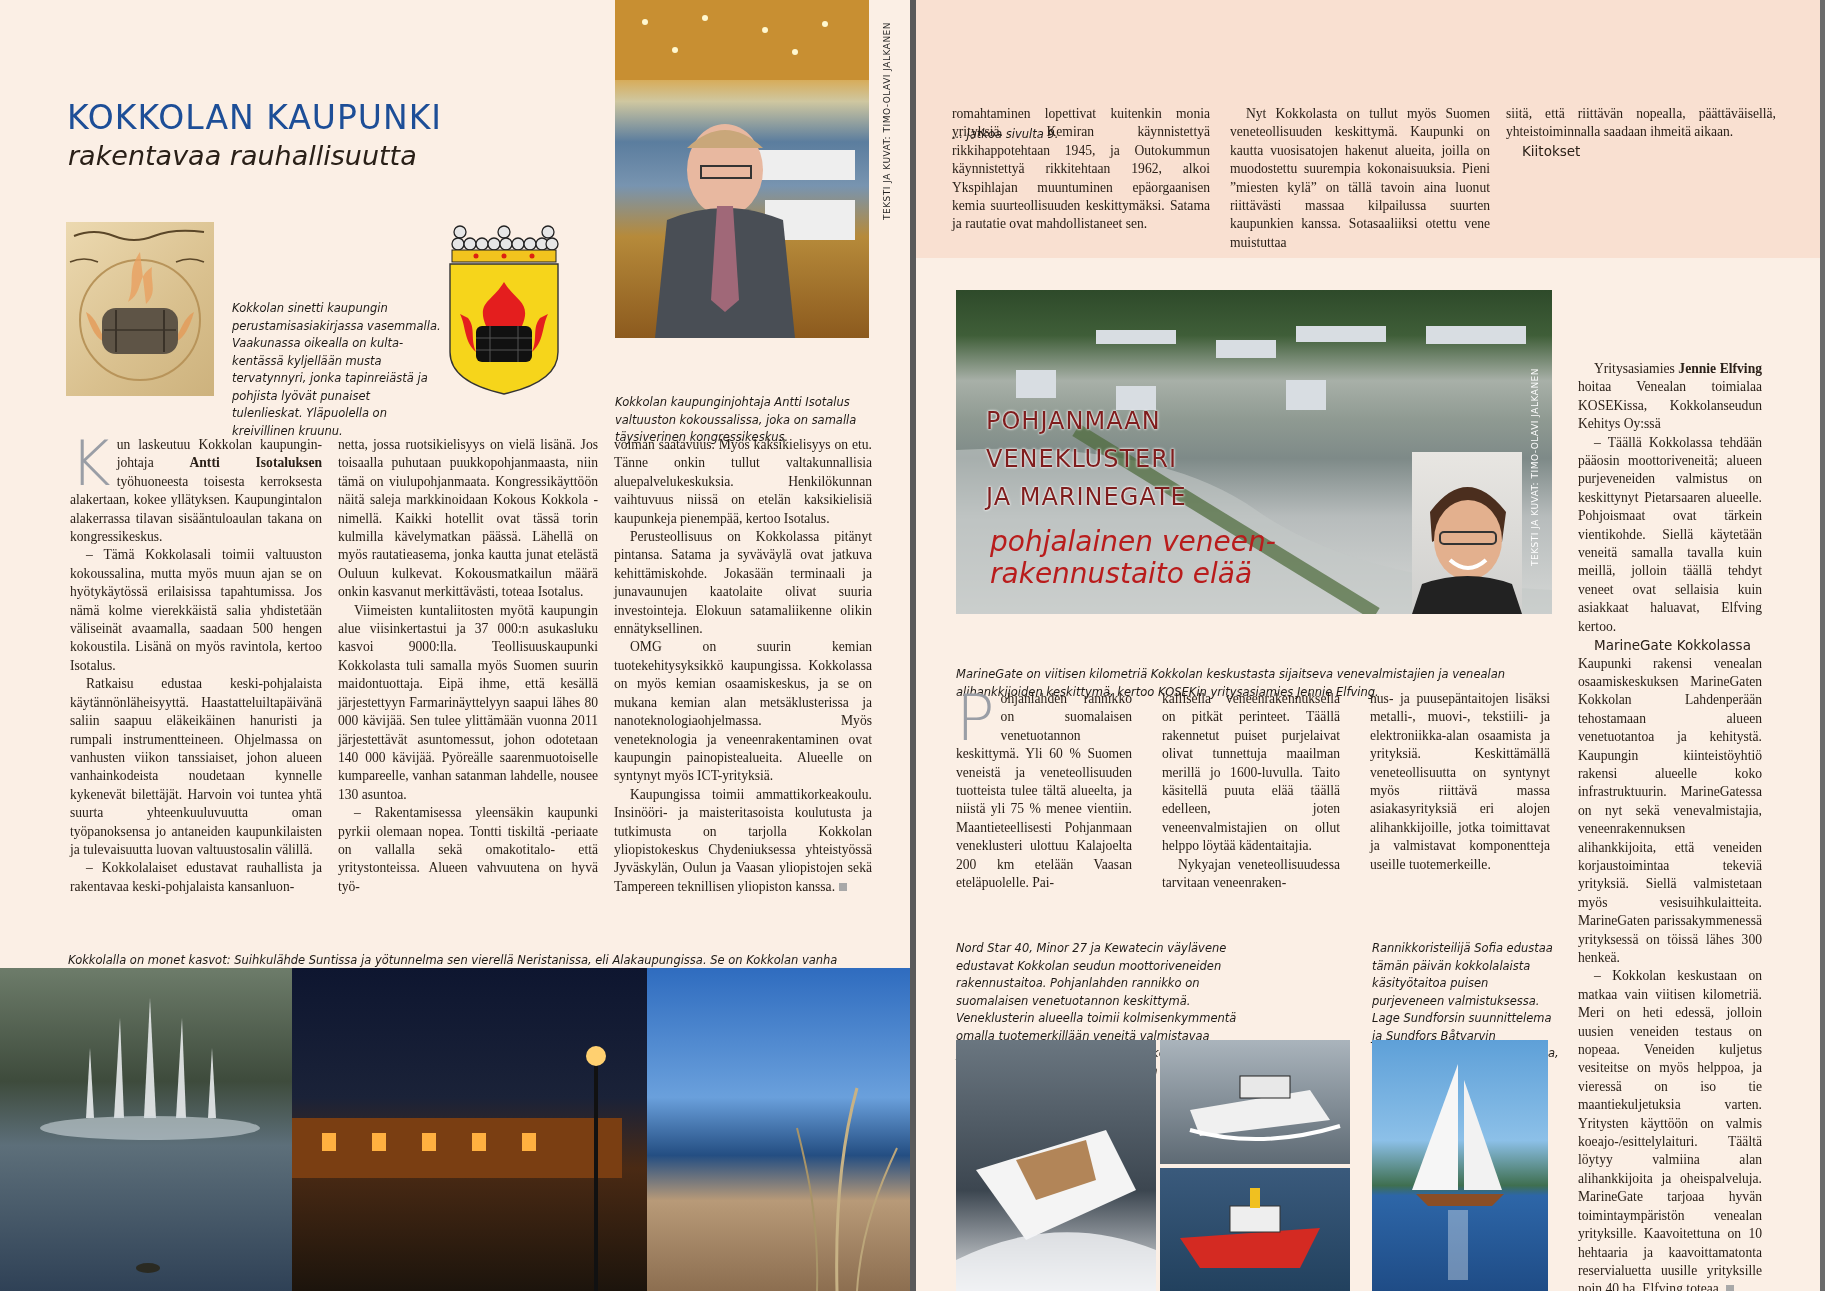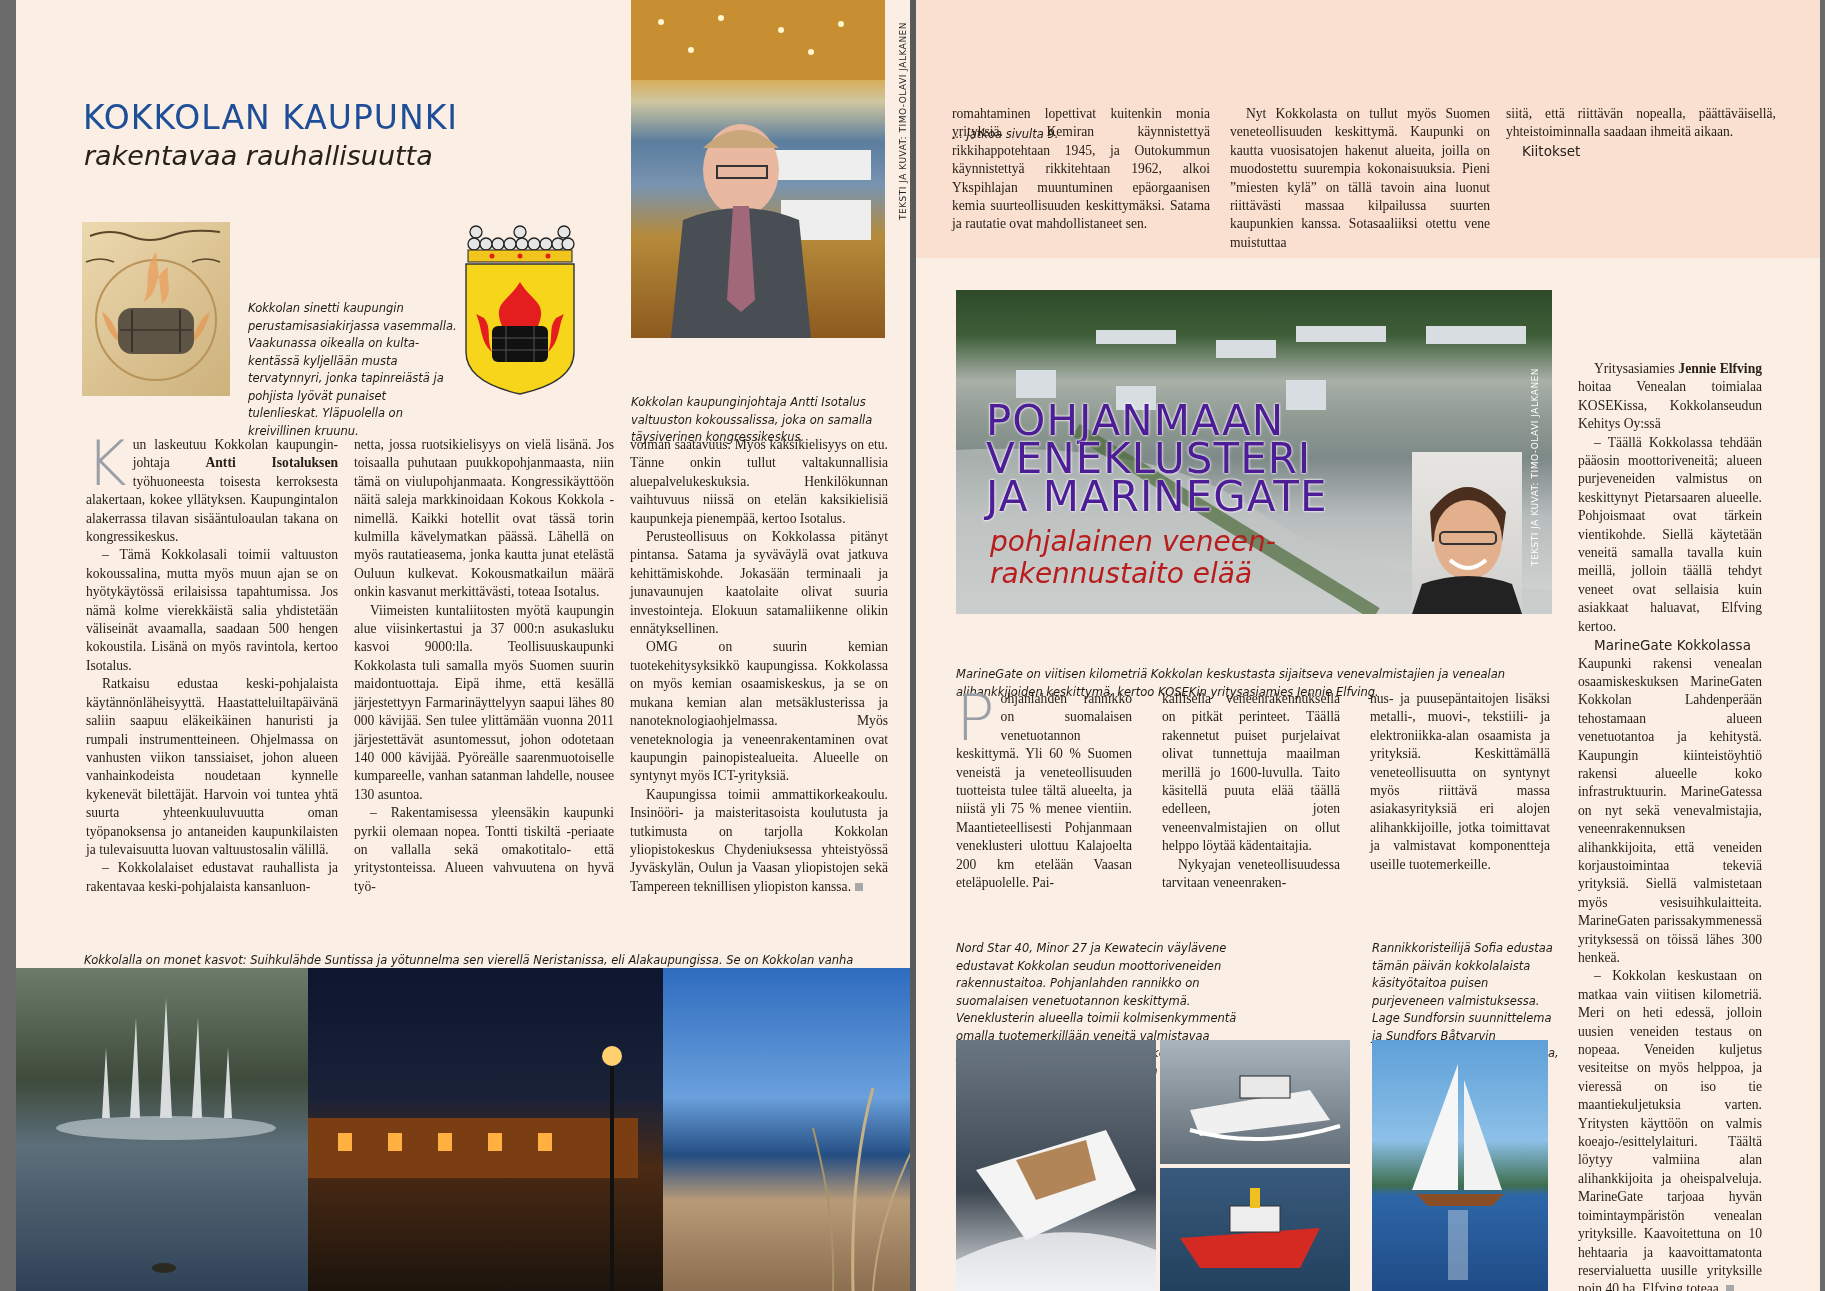--- a/index.html
+++ b/index.html
@@ -1,19 +1,19 @@
 <!DOCTYPE html>
 <html><head>
 <meta charset="utf-8">
 <style>
   html,body{margin:0;padding:0;}
   body{width:1825px;height:1291px;position:relative;background:#6b6b6b;overflow:hidden;
        font-family:"Liberation Serif","DejaVu Serif",serif;color:#2a2018;}
   .page{position:absolute;top:0;height:1291px;background:#fbefe5;overflow:hidden;}
-  #left-page{left:16px;width:910px;}
+  #left-page{left:0;width:910px;}
   #right-page{left:916px;width:904px;}
   .abs{position:absolute;}
   .title{font-family:"DejaVu Sans","Liberation Sans",sans-serif;color:#1d4e97;letter-spacing:1px;}
   .subtitle{font-family:"DejaVu Sans","Liberation Sans",sans-serif;font-style:italic;font-weight:300;color:#2a2018;}
   .caption{font-family:"DejaVu Sans","Liberation Sans",sans-serif;font-style:italic;font-size:11.5px;line-height:17.5px;color:#1e1a16;margin-top:44px;}
   .col{font-size:13.6px;line-height:18.4px;text-align:justify;hyphens:auto;}
   .col p{margin:0;text-indent:16px;}
   .col p.noindent{text-indent:0;}
   .dropcap{float:left;font-size:62px;line-height:52px;color:#9a9ea6;margin:2px 6px 0 0;font-family:"DejaVu Sans","Liberation Sans",sans-serif;font-weight:300;}
   .credit{font-family:"DejaVu Sans","Liberation Sans",sans-serif;font-size:9px;letter-spacing:0.5px;writing-mode:vertical-rl;transform:rotate(180deg);color:#222;}
@@ -192,21 +192,21 @@
           <rect x="340" y="36" width="90" height="16"></rect>
           <rect x="470" y="36" width="100" height="18"></rect>
           <rect x="60" y="80" width="40" height="28"></rect>
           <rect x="330" y="90" width="40" height="30"></rect>
           <rect x="160" y="96" width="40" height="24"></rect>
         </g>
       <path d="M0 160 Q200 150 300 220 T596 300 L596 324 L0 324Z" fill="#c3c8c6" opacity=".6"></path>
       <path d="M120 140 L420 324" stroke="#4d6a3a" stroke-width="14" opacity=".7"></path>
     </svg>
   </div>
-  <div class="abs title" style="left:70px;top:402px;font-size:42px;line-height:38px;color:#4c1d95;text-shadow:0 0 2px #fff,0 0 3px #fff;">
+  <div class="abs title" style="left:70px;top:402px;font-size:24px;line-height:38px;color:#7f1d1d;text-shadow:0 0 2px #fff,0 0 3px #fff;">
     <div>POHJANMAAN</div>
     <div>VENEKLUSTERI</div>
     <div>JA MARINEGATE</div>
   </div>
   <div class="abs subtitle" style="left:74px;top:526px;font-size:28px;line-height:32px;color:#b91c1c;">
     <div>pohjalainen veneen-</div>
     <div>rakennustaito elää</div>
   </div>
 
   <div class="photo" style="left:496px;top:452px;width:110px;height:162px;background:linear-gradient(180deg,#e8e6e2,#cfcfcd);">

